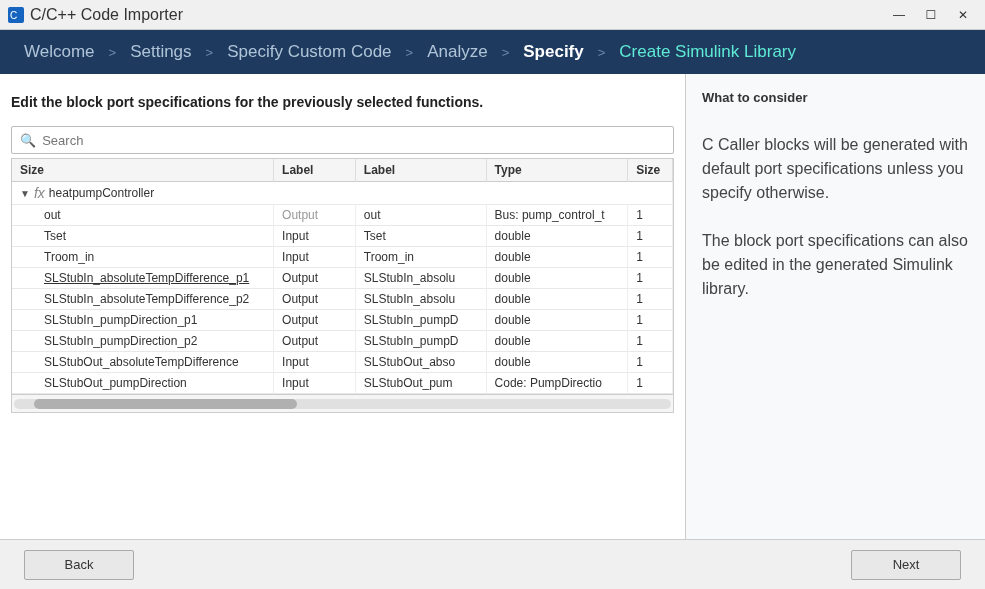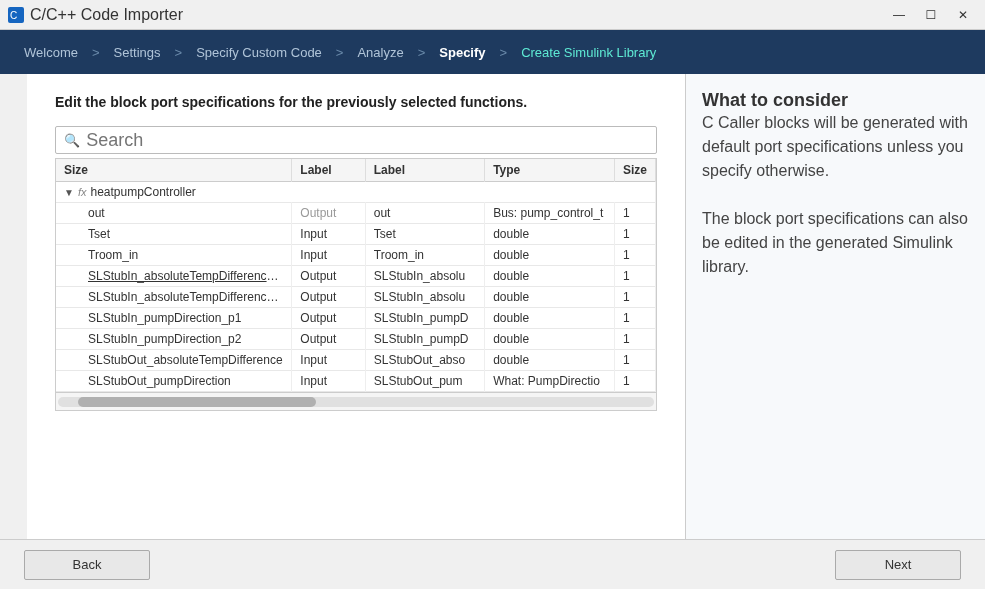--- a/index.html
+++ b/index.html
@@ -27,42 +27,41 @@
     .nav-bar {
       background: #1e3a5f;
       height: 44px;
       display: flex;
       align-items: center;
       padding: 0 16px;
       gap: 4px;
     }
     .nav-item {
       color: #b0c4d8;
-      font-size: 13px;
+      font-size: 17px;
       padding: 4px 8px;
       cursor: pointer;
       border-radius: 2px;
     }
     .nav-item.active { color: #ffffff; font-weight: bold; }
     .nav-item.disabled { color: #5eead4; cursor: default; }
     .nav-separator { color: #6a8aaa; font-size: 13px; padding: 0 2px; }
 
     
     .main-layout {
       display: flex;
       height: calc(589px - 30px - 44px - 50px);
     }
 
     
     .content-area {
       flex: 1;
       background: #ffffff;
-      padding: 20px 28px;
+      padding: 20px 11px;
       overflow-y: auto;
-      margin-left: 27px;
     }
 
     .page-heading {
       font-size: 14px;
       font-weight: bold;
       color: #222;
       margin-bottom: 16px;
     }
 
     
@@ -72,21 +71,21 @@
       height: 28px;
       display: flex;
       align-items: center;
       padding: 0 8px;
       margin-bottom: 4px;
       width: 100%;
     }
     .search-icon-span { color: #888; margin-right: 6px; font-size: 13px; }
     .search-input {
       border: none; outline: none; background: transparent;
-      font-size: 18px; color: #a16207; flex: 1;
+      font-size: 13px; color: #a16207; flex: 1;
     }
 
     
     .table-wrapper {
       border: 1px solid #ccc;
       overflow: hidden;
     }
     .data-table {
       width: 100%;
       border-collapse: collapse;
@@ -111,21 +110,21 @@
       color: #333;
       border-right: 1px solid #eee;
       white-space: nowrap;
       overflow: hidden;
       text-overflow: ellipsis;
       max-width: 180px;
     }
     .row-function { background: #fff; }
     .func-name-cell { display: flex; align-items: center; gap: 4px; }
     .expand-arrow { color: #555; font-size: 10px; }
-    .fx-badge { color: #888; font-style: italic; font-size: 11px; }
+    .fx-badge { color: #888; font-style: italic; font-size: 14px; }
     .row-output td { color: #999; }
 
     
     .hscroll-area {
       border-top: 1px solid #ccc;
       height: 18px;
       background: #f5f5f5;
       display: flex;
       align-items: center;
       padding: 0 2px;
@@ -147,43 +146,43 @@
     }
 
     
     .side-panel {
       width: 300px;
       background: #f7f9fb;
       border-left: 1px solid #ccc;
       padding: 16px;
     }
     .side-panel-title {
-      font-size: 18px;
+      font-size: 13px;
       font-weight: bold;
       color: #333;
-      margin-bottom: 0;
+      margin-bottom: 28px;
     }
     .side-panel-text {
       font-size: 16px;
       color: #444;
       line-height: 1.5;
     }
 
     
     .footer {
       height: 50px;
       background: #f0f0f0;
       border-top: 1px solid #ccc;
       display: flex;
       align-items: center;
       padding: 0 24px;
       justify-content: space-between;
     }
     .footer-btn {
-      width: 126px;
+      width: 110px;
       height: 30px;
       border: 1px solid #aaa;
       background: #e8e8e8;
       border-radius: 2px;
       cursor: pointer;
       font-size: 13px;
       color: #333;
     }
     .footer-btn.primary {
       background: #e8e8e8;
@@ -307,21 +306,21 @@
             <td style="padding-left:32px;">SLStubOut_absoluteTempDifference</td>
             <td>Input</td>
             <td>SLStubOut_abso</td>
             <td>double</td>
             <td>1</td>
           </tr>
           <tr>
             <td style="padding-left:32px;">SLStubOut_pumpDirection</td>
             <td>Input</td>
             <td>SLStubOut_pum</td>
-            <td>What: PumpDirectio</td>
+            <td>Code: PumpDirectio</td>
             <td>1</td>
           </tr>
         </tbody>
       </table>
 
       <div class="hscroll-area">
         <div class="hscroll-track">
           <div class="hscroll-thumb"></div>
         </div>
       </div>

